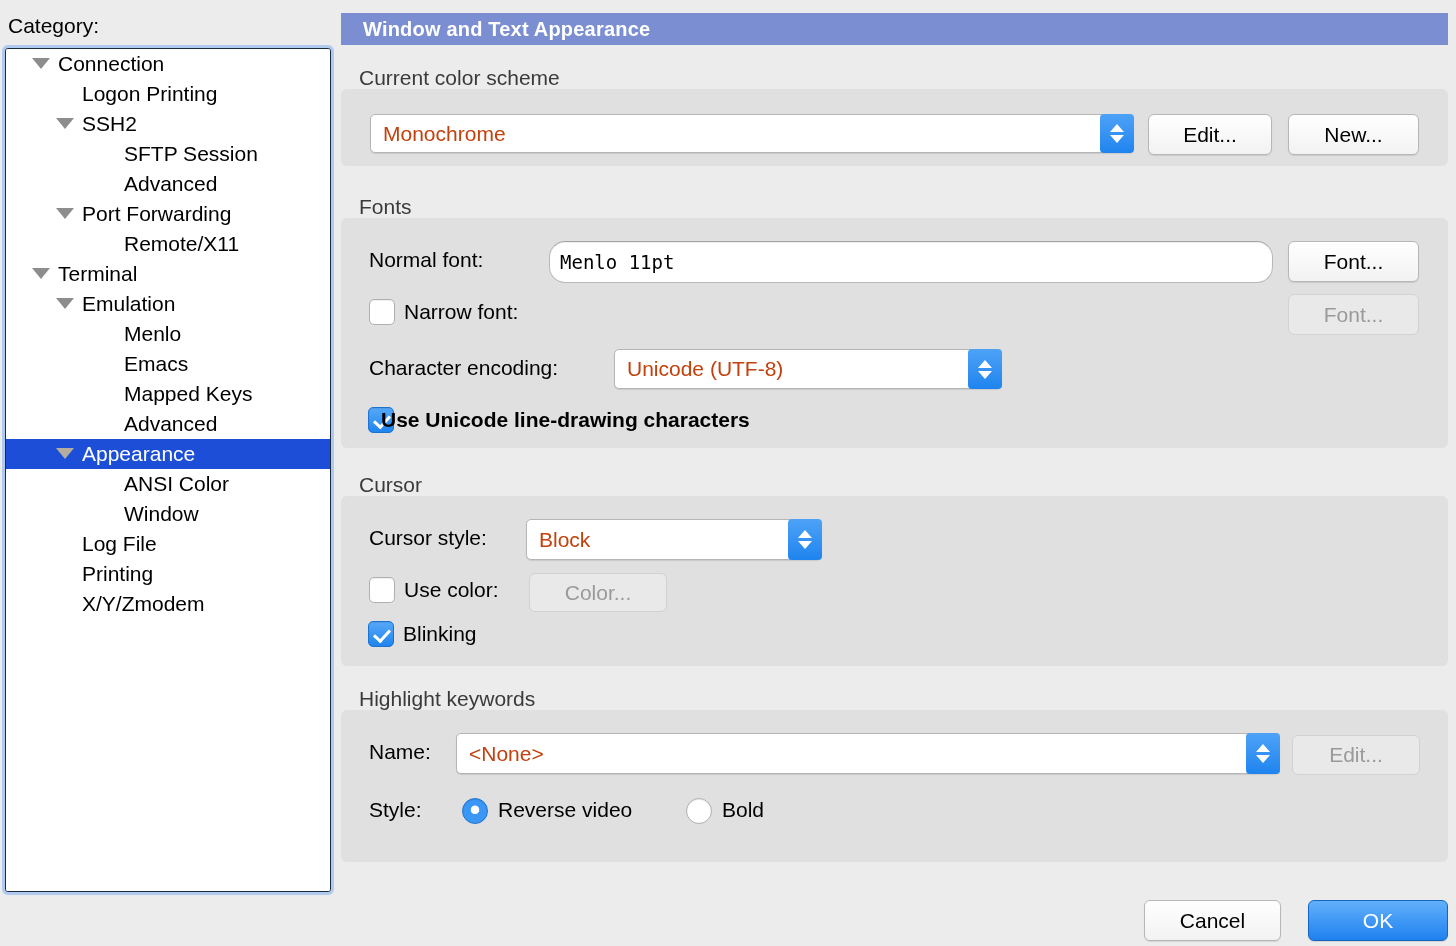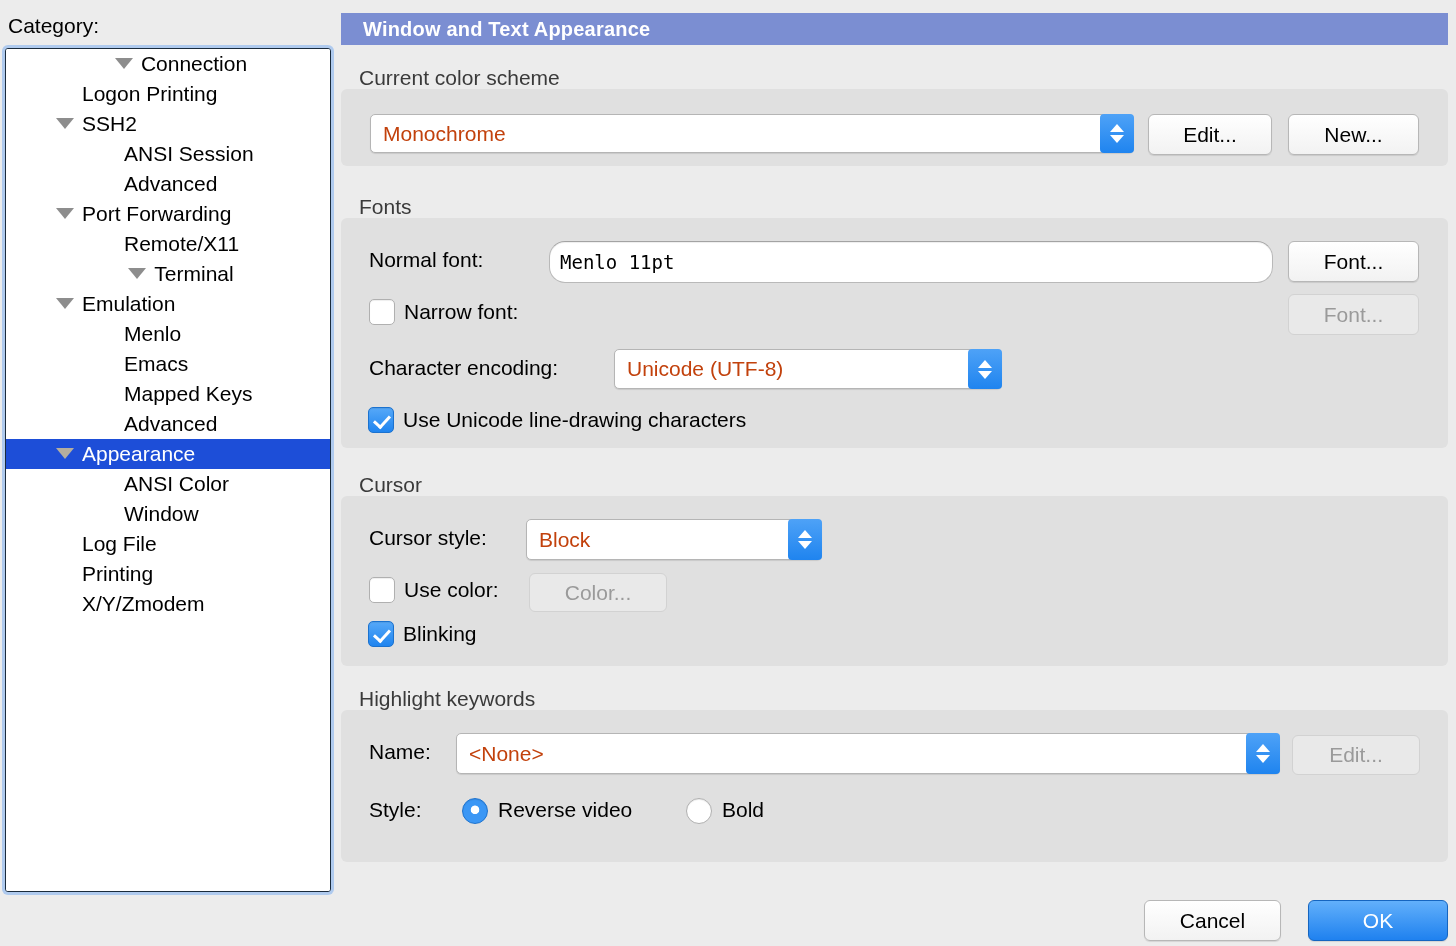--- a/index.html
+++ b/index.html
@@ -45,21 +45,21 @@
     display: inline-block;
     width: 0; height: 0;
     border-left: 9px solid transparent;
     border-right: 9px solid transparent;
     border-top: 11px solid #8d8d8d;
     vertical-align: middle;
     position: relative; top: -2px;
   }
   .tree-row.selected .tri { border-top-color: #b5ae9e; }
   .tri-spacer { display: inline-block; width: 18px; height: 1px; }
-  .lvl0 { padding-left: 26px; text-align: center; }
+  .lvl0 { padding-left: 26px; }
   .lvl1 { padding-left: 50px; }
   .lvl2 { padding-left: 92px; }
   .tlabel { margin-left: 8px; }
 
   
   .titlebar {
     position: absolute; left: 341px; top: 13px;
     width: 1107px; height: 32px;
     background: #7b8ed2;
     color: #ffffff;
@@ -181,21 +181,21 @@
 
 <div id="root">
 
   <div class="cat-label">Category:</div>
 
   <div class="tree-focus">
     <div class="tree-scroll" id="tree-scroll">
         <div class="tree-row lvl0"><span class="tri"></span><span class="tlabel">Connection</span></div>
         <div class="tree-row lvl1"><span class="tri-spacer"></span><span class="tlabel">Logon Printing</span></div>
         <div class="tree-row lvl1"><span class="tri"></span><span class="tlabel">SSH2</span></div>
-        <div class="tree-row lvl2"><span class="tri-spacer"></span><span class="tlabel">ANSI Session</span></div>
+        <div class="tree-row lvl2"><span class="tri-spacer"></span><span class="tlabel">SFTP Session</span></div>
         <div class="tree-row lvl2"><span class="tri-spacer"></span><span class="tlabel">Advanced</span></div>
         <div class="tree-row lvl1"><span class="tri"></span><span class="tlabel">Port Forwarding</span></div>
         <div class="tree-row lvl2"><span class="tri-spacer"></span><span class="tlabel">Remote/X11</span></div>
         <div class="tree-row lvl0"><span class="tri"></span><span class="tlabel">Terminal</span></div>
         <div class="tree-row lvl1"><span class="tri"></span><span class="tlabel">Emulation</span></div>
         <div class="tree-row lvl2"><span class="tri-spacer"></span><span class="tlabel">Menlo</span></div>
         <div class="tree-row lvl2"><span class="tri-spacer"></span><span class="tlabel">Emacs</span></div>
         <div class="tree-row lvl2"><span class="tri-spacer"></span><span class="tlabel">Mapped Keys</span></div>
         <div class="tree-row lvl2"><span class="tri-spacer"></span><span class="tlabel">Advanced</span></div>
         <div class="tree-row lvl1 selected"><span class="tri"></span><span class="tlabel">Appearance</span></div>
@@ -236,21 +236,21 @@
   <div class="lbl" style="left:369px; top:356px;">Character encoding:</div>
   <div class="combo" style="left:614px; top:349px; width:388px; height:40px;">
     <span>Unicode (UTF-8)</span>
     <span class="stepper">
       <span class="chev up"></span>
       <span class="chev dn"></span>
     </span>
   </div>
 
   <div class="checkbox checked" id="cb-linedraw" style="left:368px; top:407px;"></div>
-  <div class="lbl" style="left:403px; top:408px;">Use Unicode line-drawing characters</div>
+  <div class="lbl" style="left:381px; top:408px;font-weight:bold;">Use Unicode line-drawing characters</div>
 
   <div class="grp-title" style="left:359px; top:473px;">Cursor</div>
   <div class="panel" style="left:341px; top:496px; width:1107px; height:170px;"></div>
 
   <div class="lbl" style="left:369px; top:526px;">Cursor style:</div>
   <div class="combo" style="left:526px; top:519px; width:296px; height:41px;">
     <span>Block</span>
     <span class="stepper">
       <span class="chev up"></span>
       <span class="chev dn"></span>

